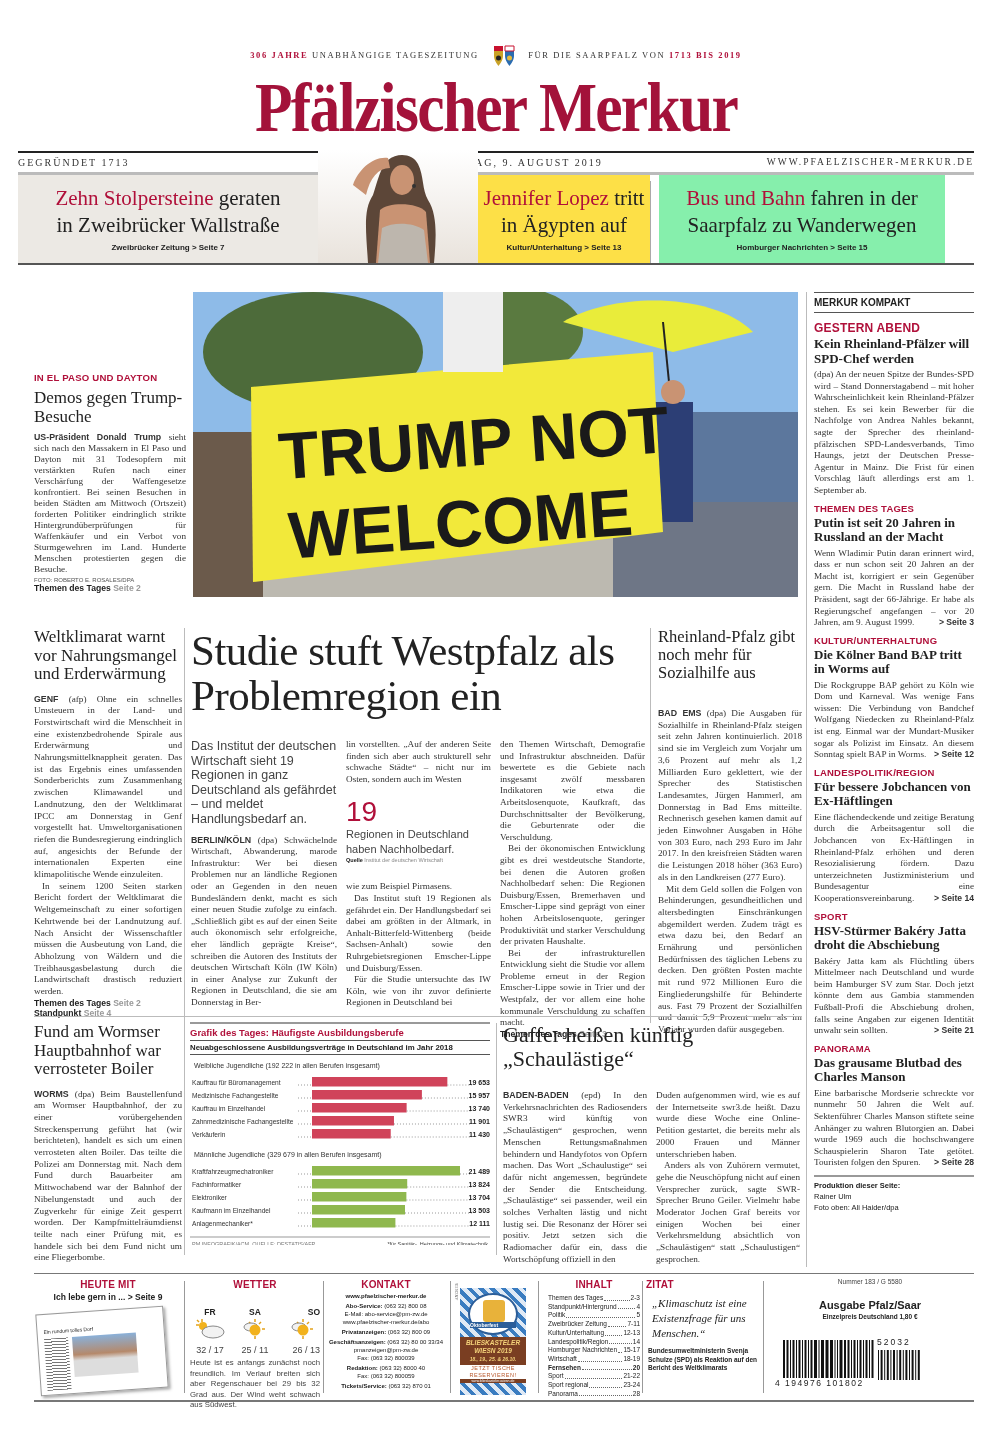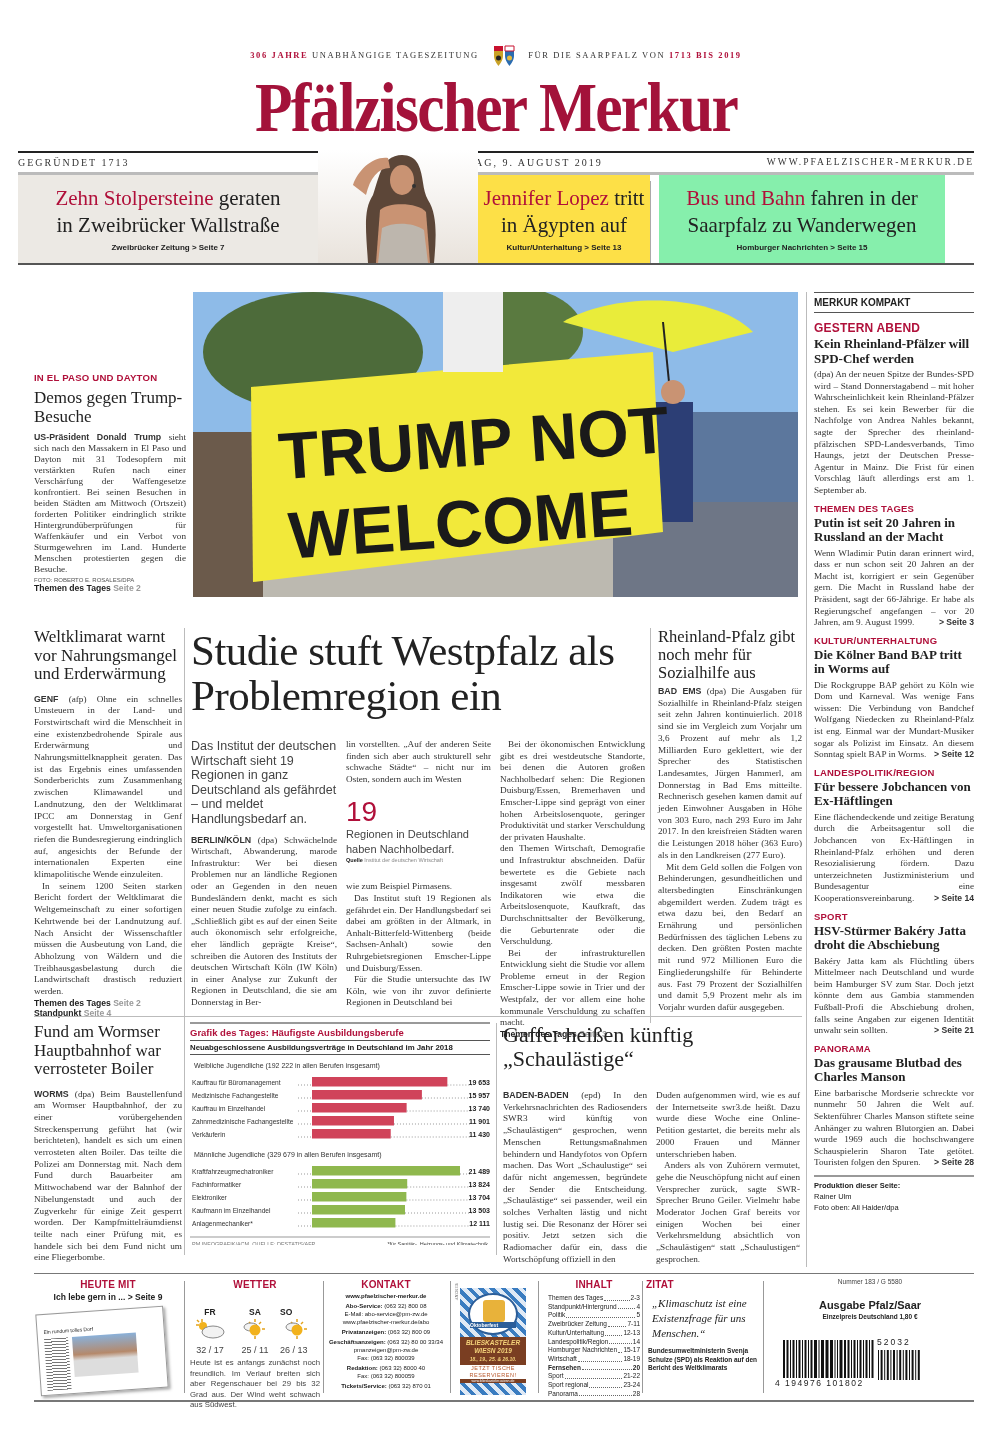--- a/index.html
+++ b/index.html
@@ -174,29 +174,29 @@
   <div style="margin:12px 0 18px">
     <div class="sans" style="font-size:28px;line-height:30px;color:#b0103a">19</div>
     <div class="sans" style="font-size:11px;line-height:15px;color:#444">Regionen in Deutschland haben Nachholbedarf.</div>
     <div class="sans" style="font-size:5.5px;color:#888"><b style="color:#222">Quelle</b> <span>Institut der deutschen Wirtschaft</span></div>
   </div>
   <p class="body-text" style="font-size:9.2px;line-height:11.6px">wie zum Beispiel Pirmasens.</p>
   <p class="body-text" style="font-size:9.2px;line-height:11.6px;text-indent:8px">Das Institut stuft 19 Regionen als gefährdet ein. Der Handlungsbedarf sei dabei am größten in der Altmark, in Anhalt-Bitterfeld-Wittenberg (beide Sachsen-Anhalt) sowie den Ruhrgebietsregionen Emscher-Lippe und Duisburg/Essen.</p>
   <p class="body-text" style="font-size:9.2px;line-height:11.6px;text-indent:8px">Für die Studie untersuchte das IW Köln, wie von ihr zuvor definierte Regionen in Deutschland bei</p>
 </div>
 <div class="abs" style="top:739px;left:500px;width:145px">
+  <p class="body-text" style="font-size:9.2px;line-height:11.6px">den Themen Wirtschaft, Demografie und Infrastruktur abschneiden. Dafür bewertete es die Gebiete nach insgesamt zwölf messbaren Indikatoren wie etwa die Arbeitslosenquote, Kaufkraft, das Durchschnittsalter der Bevölkerung, die Geburtenrate oder die Verschuldung.</p>
   <p class="body-text" style="font-size:9.2px;line-height:11.6px;text-indent:8px">Bei der ökonomischen Entwicklung gibt es drei westdeutsche Standorte, bei denen die Autoren großen Nachholbedarf sehen: Die Regionen Duisburg/Essen, Bremerhaven und Emscher-Lippe sind geprägt von einer hohen Arbeitslosenquote, geringer Produktivität und starker Verschuldung der privaten Haushalte.</p>
-  <p class="body-text" style="font-size:9.2px;line-height:11.6px">den Themen Wirtschaft, Demografie und Infrastruktur abschneiden. Dafür bewertete es die Gebiete nach insgesamt zwölf messbaren Indikatoren wie etwa die Arbeitslosenquote, Kaufkraft, das Durchschnittsalter der Bevölkerung, die Geburtenrate oder die Verschuldung.</p>
   <p class="body-text" style="font-size:9.2px;line-height:11.6px;text-indent:8px">Bei der infrastrukturellen Entwicklung sieht die Studie vor allem Probleme erneut in der Region Emscher-Lippe sowie in Trier und der Westpfalz, der vor allem eine hohe kommunale Verschuldung zu schaffen macht.</p>
   <div class="ref"><span style="color:#222">Themen des Tages</span> <span>Seite 3</span></div>
 </div>
 <div class="abs" style="top:628px;left:650px;width:1px;height:395px;background:#bbb"></div>
 
 <div class="abs" style="top:628px;left:658px;width:144px">
-  <h2 style="font-weight:normal;font-size:16.5px;line-height:18px;margin-bottom:4px">Rheinland-Pfalz gibt noch mehr für Sozialhilfe aus</h2>
+  <h2 style="font-weight:normal;font-size:16.5px;line-height:18px;margin-bottom:26px">Rheinland-Pfalz gibt noch mehr für Sozialhilfe aus</h2>
   <p class="body-text" style="font-size:9.2px;line-height:11.7px"><b>BAD EMS</b><span> (dpa) Die Ausgaben für Sozialhilfe in Rheinland-Pfalz steigen seit zehn Jahren kontinuierlich. 2018 sind sie im Vergleich zum Vorjahr um 3,6 Prozent auf mehr als 1,2 Milliarden Euro geklettert, wie der Sprecher des Statistischen Landesamtes, Jürgen Hammerl, am Donnerstag in Bad Ems mitteilte. Rechnerisch gesehen kamen damit auf jeden Einwohner Ausgaben in Höhe von 303 Euro, nach 293 Euro im Jahr 2017. In den kreisfreien Städten waren die Leistungen 2018 höher (363 Euro) als in den Landkreisen (277 Euro).</span></p>
   <p class="body-text" style="font-size:9.2px;line-height:11.7px;text-indent:8px">Mit dem Geld sollen die Folgen von Behinderungen, gesundheitlichen und altersbedingten Einschränkungen abgemildert werden. Zudem trägt es etwa dazu bei, den Bedarf an Ernährung und persönlichen Bedürfnissen des täglichen Lebens zu decken. Den größten Posten machte mit rund 972 Millionen Euro die Eingliederungshilfe für Behinderte aus. Fast 79 Prozent der Sozialhilfen und damit 5,9 Prozent mehr als im Vorjahr wurden dafür ausgegeben.</p>
 </div>
 
 <div class="abs" style="top:1016px;left:34px;width:768px;height:1px;background:#bbb"></div>
 
 <div class="abs" style="top:1023px;left:34px;width:148px">
   <h2 style="font-weight:normal;font-size:17px;line-height:18.5px;margin-bottom:10px">Fund am Wormser Hauptbahnhof war verrosteter Boiler</h2>
   <p class="body-text" style="font-size:9.2px;line-height:11.7px"><b>WORMS</b><span> (dpa) Beim Baustellenfund am Wormser Hauptbahnhof, der zu einer vorübergehenden Streckensperrung geführt hat (wir berichteten), handelt es sich um einen verrosteten alten Boiler. Das teilte die Polizei am Donnerstag mit. Nach dem Fund durch Bauarbeiter am Mittwochabend war der Bahnhof der Nibelungenstadt und auch der Zugverkehr für einige Zeit gesperrt worden. Der Kampfmittelräumdienst teilte nach einer Prüfung mit, es handele sich bei dem Fund nicht um eine Fliegerbombe.</span></p>
 </div>
@@ -310,21 +310,21 @@
             <line x1="17" y1="2" x2="17" y2="5"></line>
             <line x1="8" y1="12" x2="11" y2="12"></line>
             <line x1="24" y1="12" x2="27" y2="12"></line>
             <line x1="11" y1="5" x2="13" y2="7"></line>
             <line x1="23" y1="5" x2="21" y2="7"></line>
             <line x1="17" y1="19" x2="17" y2="22"></line>
           </g>
           <ellipse cx="13" cy="10" rx="7" ry="4" fill="#f2f2f2" stroke="#888"></ellipse>
           <circle cx="17" cy="13" r="5.5" fill="#f2b21c"></circle>
         </svg><div class="sans" style="font-size:9px;color:#444">25 / 11</div></div>
-      <div style="text-align: left; width: 40px;"><div class="sans" style="font-size:8.5px;font-weight:bold">SO</div><svg width="34" height="24" viewBox="0 0 34 24">
+      <div style="text-align: right; width: 40px;"><div class="sans" style="font-size:8.5px;font-weight:bold">SO</div><svg width="34" height="24" viewBox="0 0 34 24">
           <g stroke="#e3a21a" stroke-width="1.5">
             <line x1="17" y1="2" x2="17" y2="5"></line>
             <line x1="8" y1="12" x2="11" y2="12"></line>
             <line x1="24" y1="12" x2="27" y2="12"></line>
             <line x1="11" y1="5" x2="13" y2="7"></line>
             <line x1="23" y1="5" x2="21" y2="7"></line>
             <line x1="17" y1="19" x2="17" y2="22"></line>
           </g>
           <ellipse cx="13" cy="10" rx="7" ry="4" fill="#f2f2f2" stroke="#888"></ellipse>
           <circle cx="17" cy="13" r="5.5" fill="#f2b21c"></circle>

